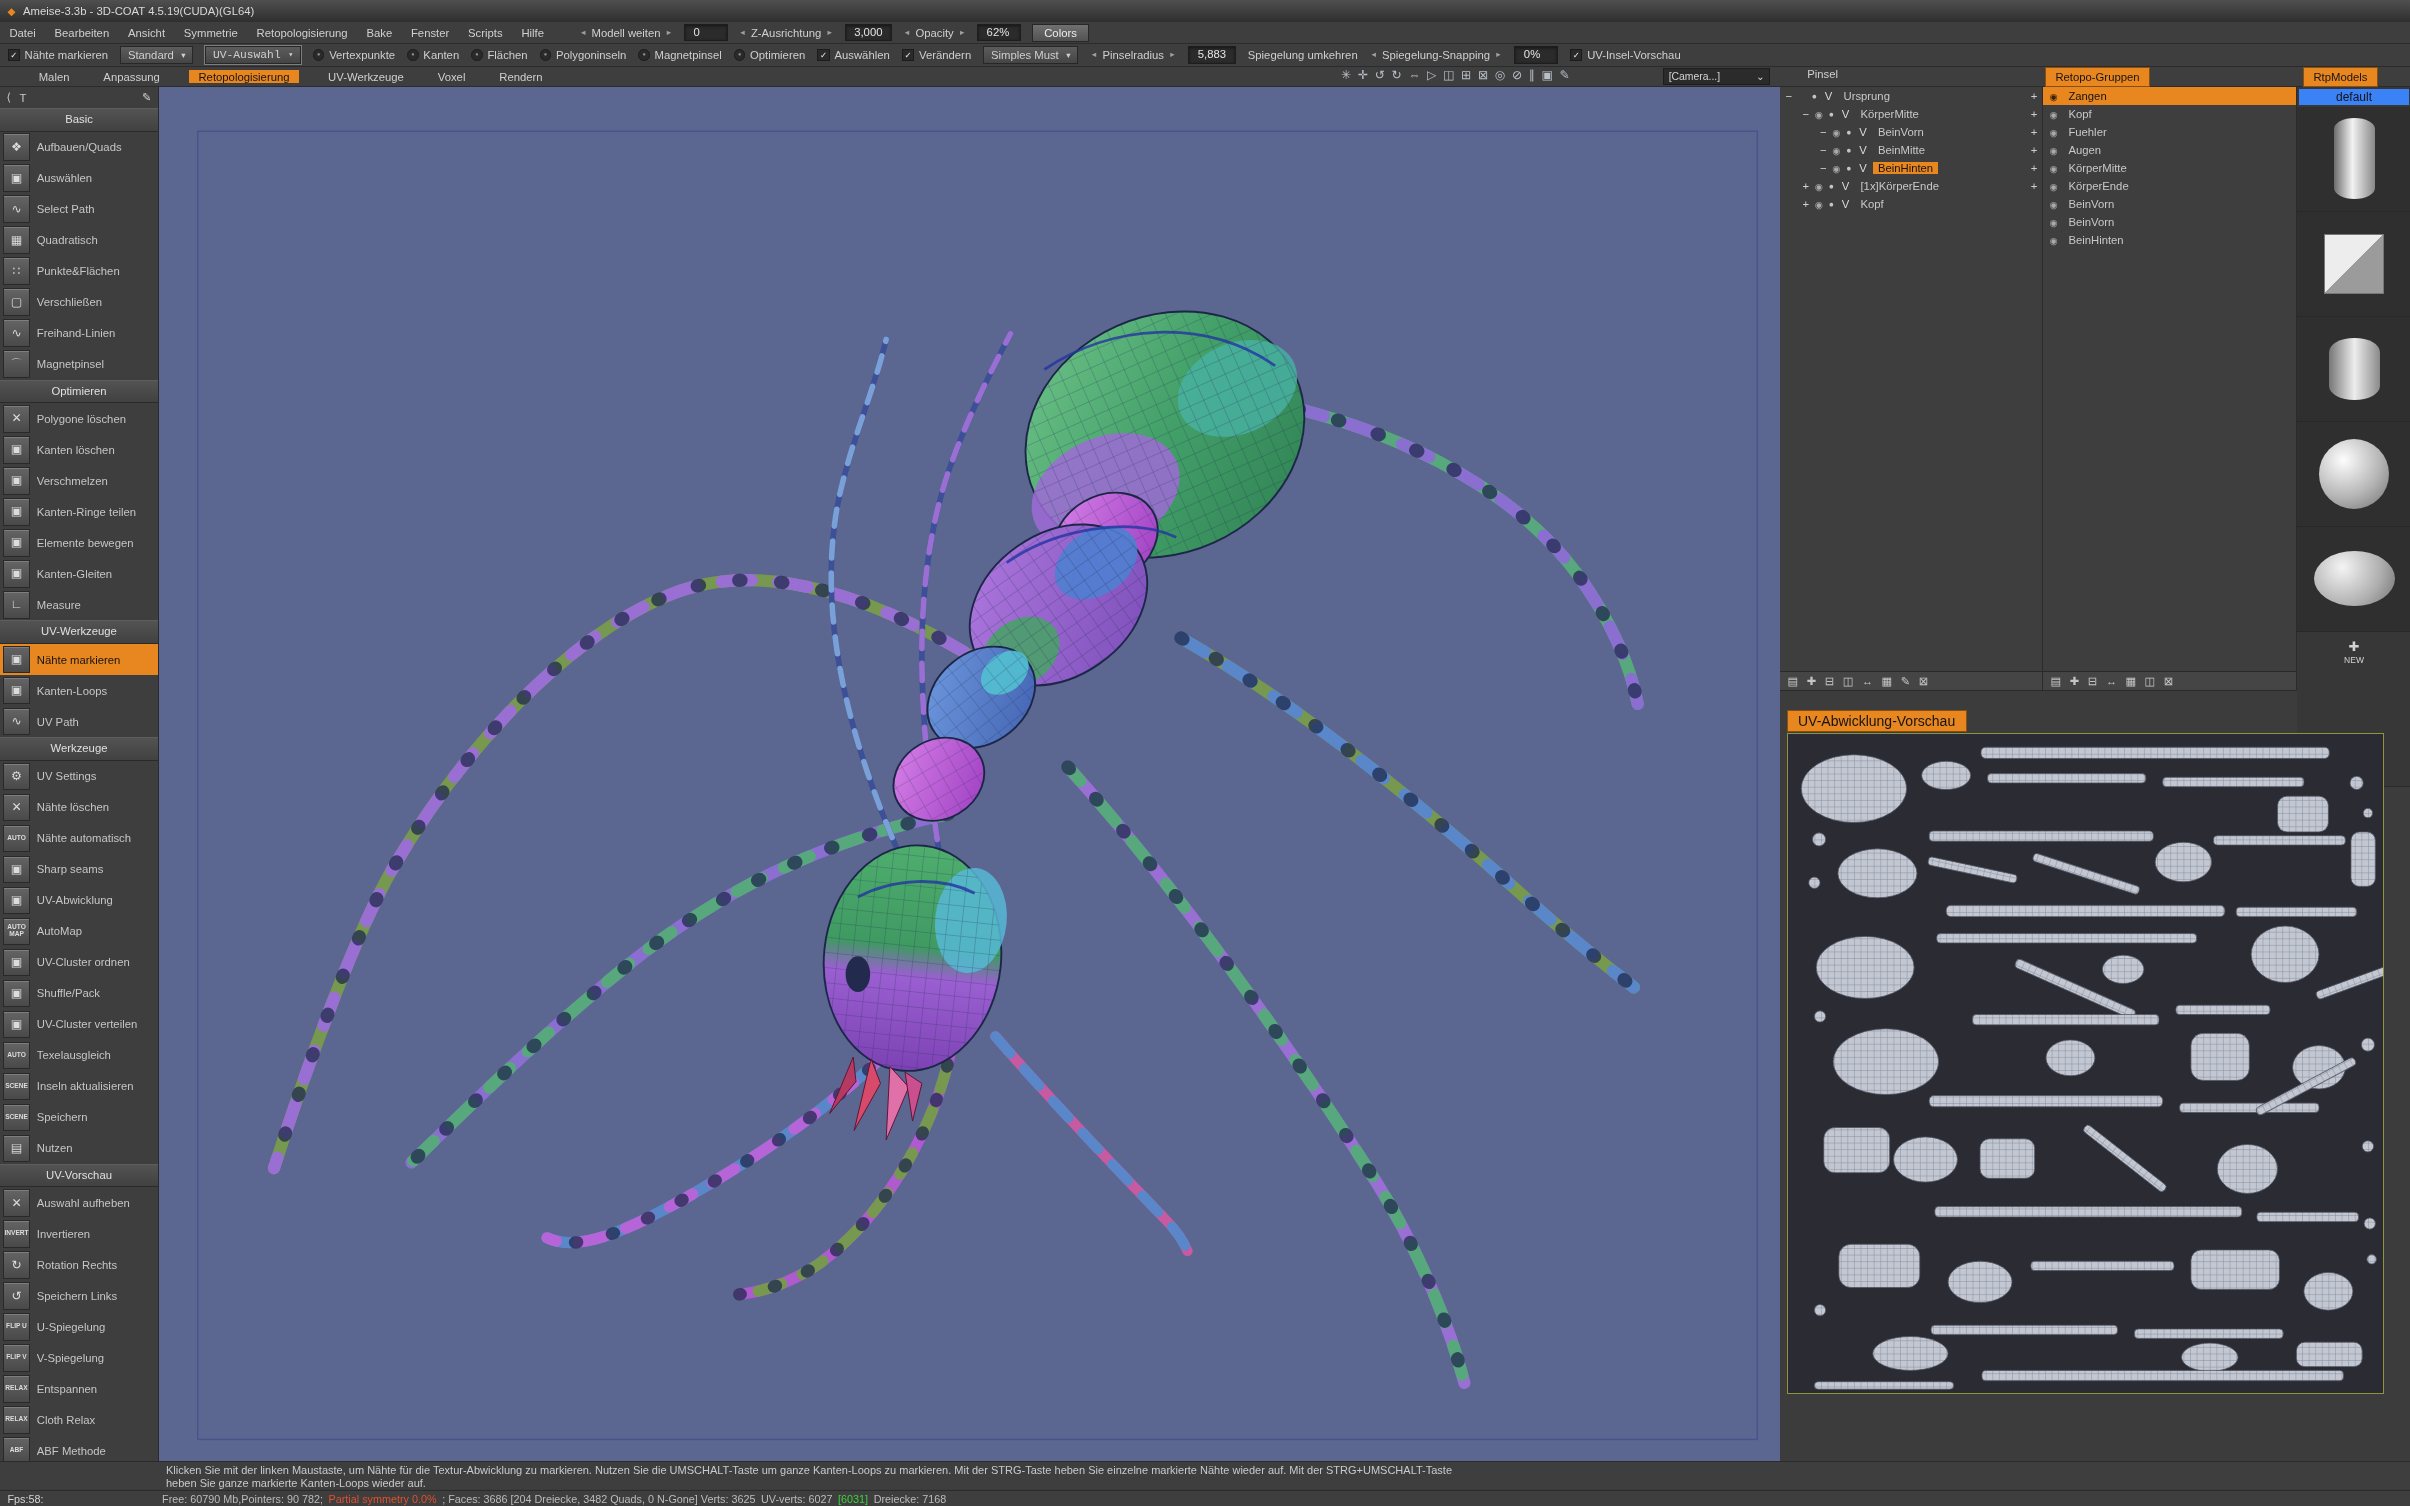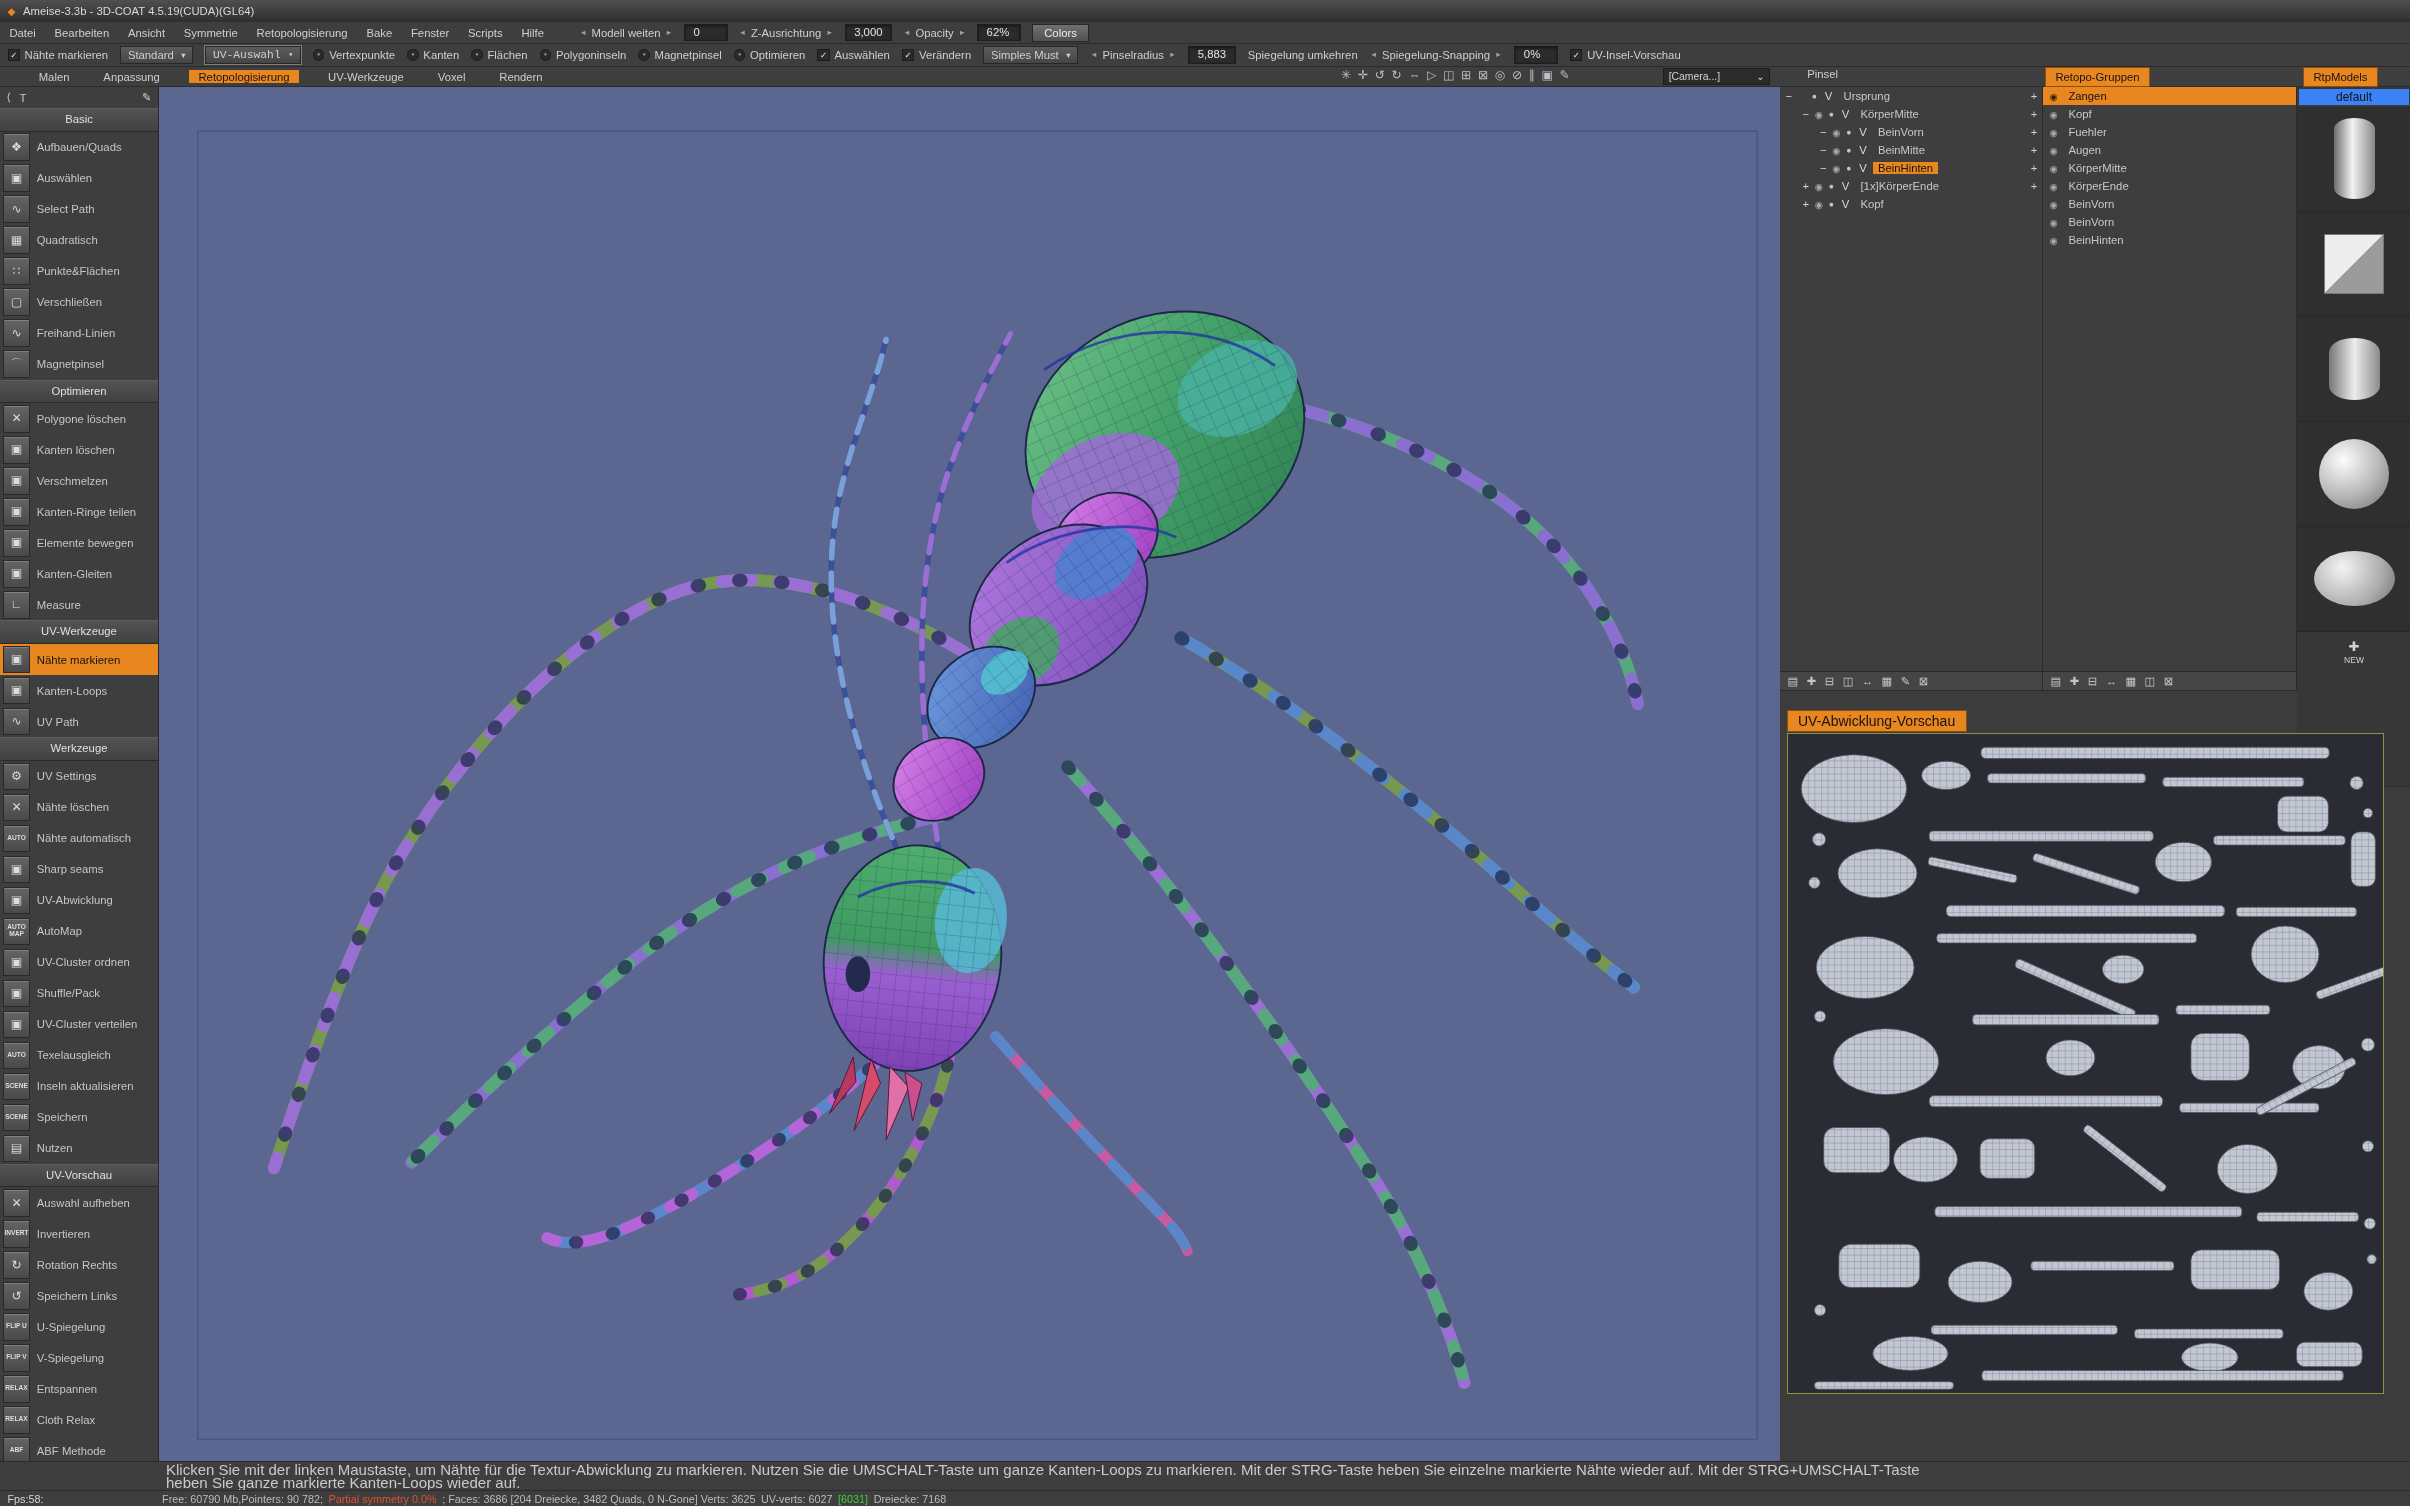--- a/index.html
+++ b/index.html
@@ -91,21 +91,21 @@
   .shape-cylinder-short .shape{width:51px;height:62px;border-radius:25.4px/14px;background:linear-gradient(90deg,#767676,#ededed 50%,#8a8a8a);}
   .shape-sphere .shape{width:70px;height:70px;border-radius:50%;background:radial-gradient(circle at 35% 30%,#fdfdfd,#b6b6b6 55%,#6e6e6e);}
   .shape-ellipsoid .shape{width:81px;height:55px;border-radius:50%;background:radial-gradient(circle at 35% 30%,#f4f4f4,#aeaeae 60%,#6f6f6f);}
   .new-btn{height:41px;display:flex;flex-direction:column;align-items:center;justify-content:center;color:#d2d2d2;font-size:8.5px;cursor:pointer;gap:0.9px;}
   .new-btn .plus{font-size:13px;}
   .uv-panel{position:absolute;left:6.6px;top:623px;width:599px;height:697px;}
   .uv-tab{display:inline-block;background:#e8861f;color:#141414;padding:1.9px 10.4px;border:0.9px solid #8a4e10;font-size:14px;cursor:pointer;}
   .uv-sheet{width:595px;height:659px;background:#2b2b33;border:0.9px solid #8f943c;margin-top:0.9px;}
   
   .hintbar{position:absolute;top:1461px;left:0;width:2411px;height:28px;background:#3e3e3e;border-top:0.9px solid #2b2b2b;
-           color:#cacaca;font-size:15px;line-height:12.7px;padding:1.9px 0 0 166px;box-sizing:border-box;}
+           color:#cacaca;font-size:11px;line-height:12.7px;padding:1.9px 0 0 166px;box-sizing:border-box;}
   .statusbar{position:absolute;top:1490px;left:0;width:2411px;height:17px;background:#3e3e3e;border-top:0.9px solid #2b2b2b;
              display:flex;align-items:center;gap:5.6px;padding-left:7.5px;font-size:10.8px;color:#bcbcbc;box-sizing:border-box;white-space:nowrap;}
   .fps{width:149px;color:#d6d6d6;}
   .status-warning{color:#e0502e;}
   .status-green{color:#3fd03f;}
 </style>
 </head>
 <body>
 
 <div id="app">

